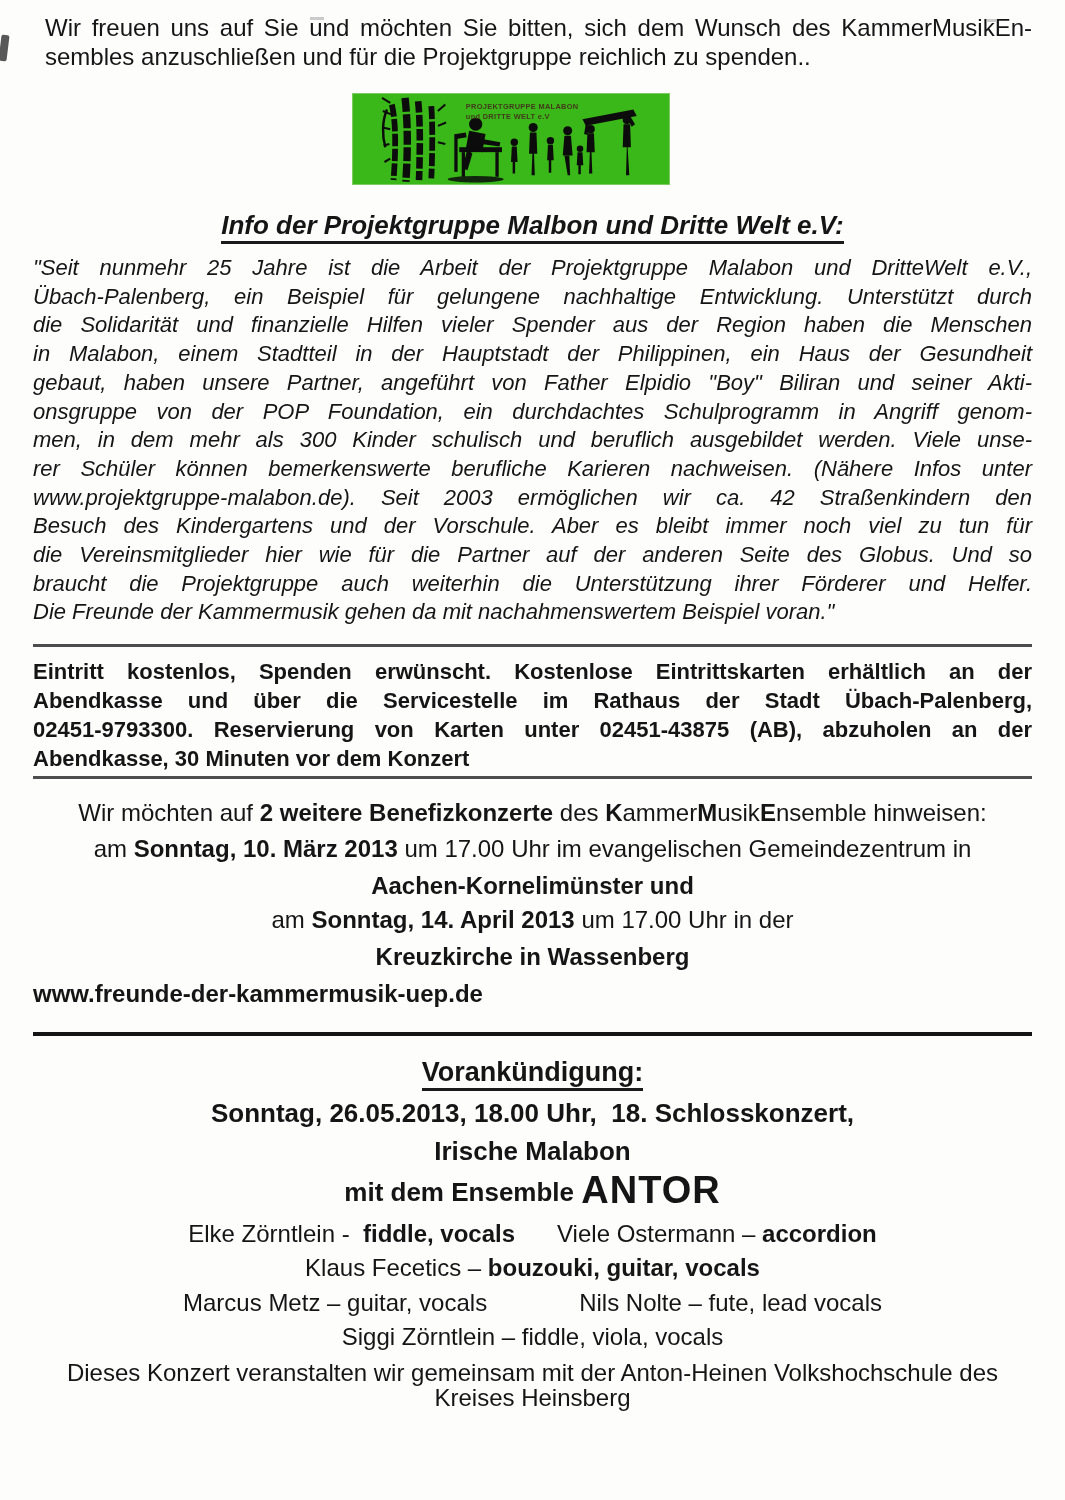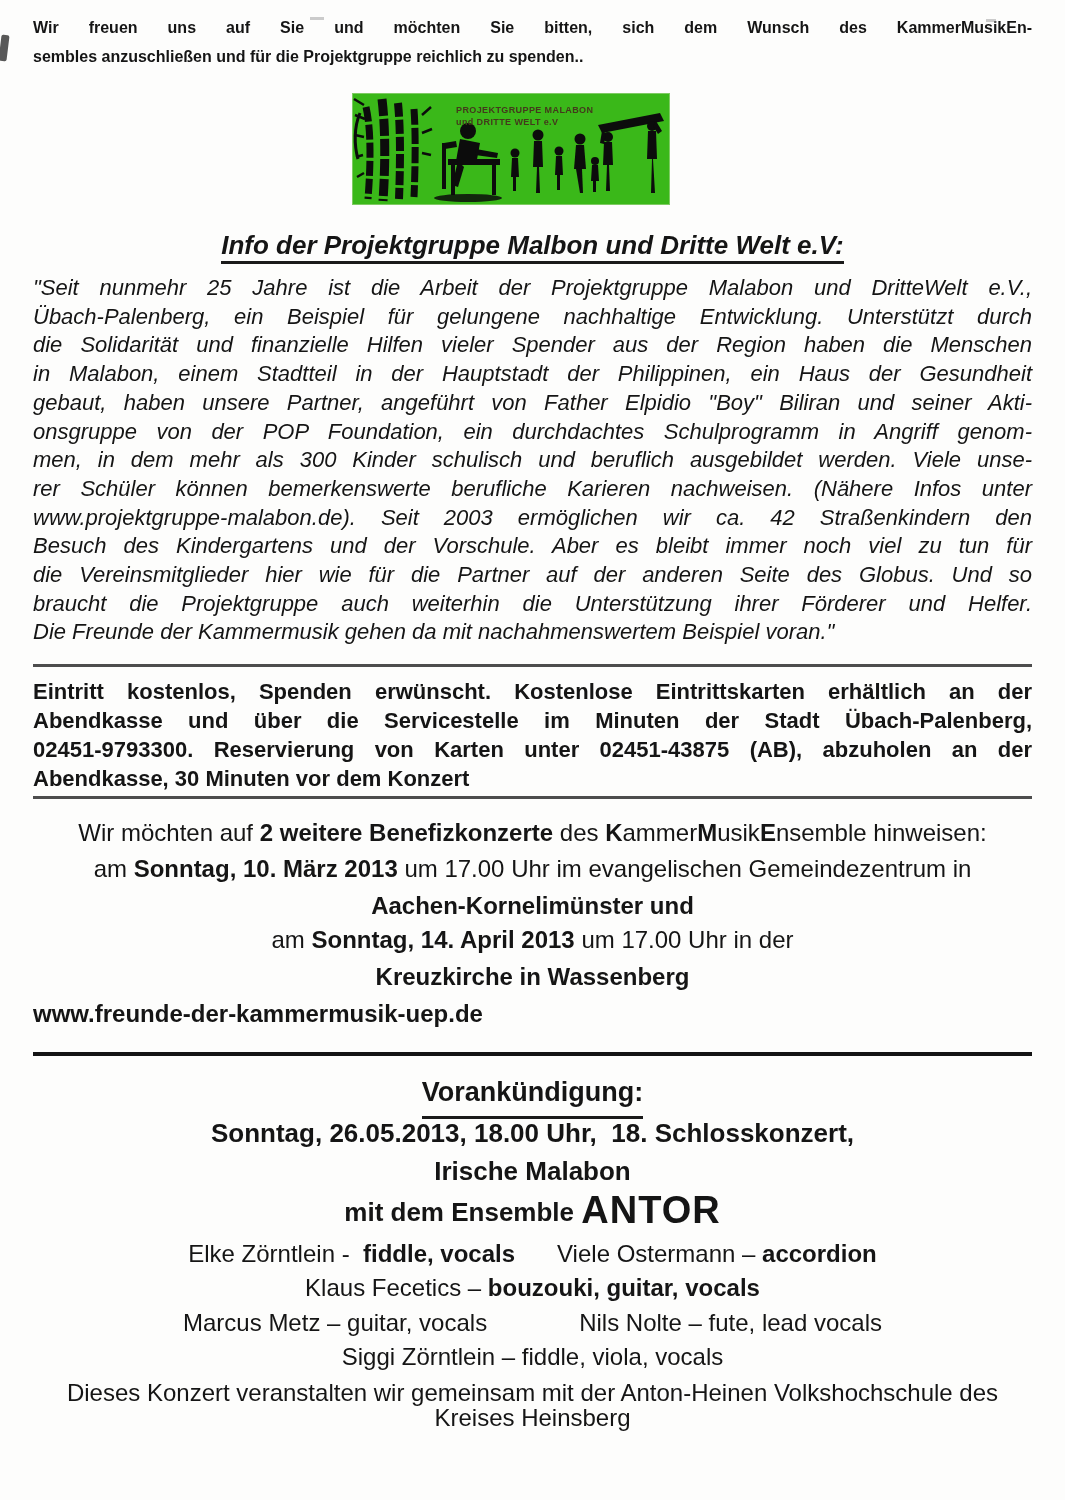--- a/index.html
+++ b/index.html
@@ -15,23 +15,23 @@
 
   
   .smudge { position: absolute; left: 0; top: 22px; width: 8px; height: 26px; background: #2e2e2e; border-radius: 2px; transform: rotate(7deg); opacity: .8; }
   .speck1 { position: absolute; left: 310px; top: 4px; width: 14px; height: 3px; background: #9a9a9a; opacity: .5; }
   .speck2 { position: absolute; left: 986px; top: 6px; width: 10px; height: 3px; background: #9a9a9a; opacity: .5; }
 
   
   .just { text-align: justify; text-align-last: justify; }
   .just.last { text-align-last: left; }
 
-  .intro { margin: 13px 0 0 0; font-size: 16px; line-height: 29px; font-weight: bold; }
-
-  .logo-wrap { margin: 22px 0 0 319px; width: 318px; height: 112px; position: relative; background: #3ab819; box-shadow: 0 0 0 1px #7ecb62 inset; }
+  .intro { margin: 13px 0 0 12px; font-size: 24px; line-height: 29px; }
+
+  .logo-wrap { margin: 22px 0 0 319px; width: 318px; height: 92px; position: relative; background: #3ab819; box-shadow: 0 0 0 1px #7ecb62 inset; }
   .logo-wrap svg { position: absolute; left: 0; top: 0; width: 100%; height: 100%; }
   .logo-text { font-weight: bold; fill: #44391c; font-size: 9px; letter-spacing: .4px; }
 
   .section-title { margin-top: 23px; text-align: center; font-size: 26px; line-height: 34px; font-weight: bold; font-style: italic; }
   .section-title .u { border-bottom: 3px solid #1a1a1a; padding-bottom: 1px; }
 
   .info-quote { margin-top: 12px; font-style: italic; font-size: 22px; line-height: 28.7px; }
 
   .sep { border: 0; height: 3px; background: #4d4d4d; margin: 0; }
   .sep1 { margin-top: 17px; }
@@ -43,21 +43,21 @@
   .mid-line { font-size: 24px; line-height: 26px; text-align: center; }
   .hinweis { margin-top: 21px; }
   .date1 { margin-top: 10px; }
   .place  { margin-top: 11px; text-align: center; font-weight: bold; }
   .date2 { margin-top: 8px; }
   .place2 { margin-top: 11px; }
   .org-row { margin-top: 11px; display: flex; justify-content: space-between; align-items: baseline; padding-right: 45px; font-size: 24px; line-height: 26px; }
   .org-url { font-weight: bold; }
 
   .vk-title { margin-top: 19px; text-align: center; font-size: 27px; line-height: 34px; font-weight: bold; }
-  .vk-title .u { border-bottom: 3px solid #1a1a1a; padding-bottom: 9px; }
+  .vk-title .u { border-bottom: 3px solid #1a1a1a; padding-bottom: 1px; }
   .vk-line { text-align: center; font-weight: bold; font-size: 26px; line-height: 30px; white-space: pre-wrap; }
   .vk-l1 { margin-top: 9px; }
   .vk-l2 { margin-top: 8px; }
   .ensemble-line { margin-top: 2px; text-align: center; font-weight: bold; font-size: 26px; line-height: 44px; }
   .ensemble-name { font-size: 38px; letter-spacing: 1px; vertical-align: -2px; }
 
   .member-row { display: flex; justify-content: center; align-items: baseline; font-size: 24px; line-height: 28px; white-space: pre-wrap; }
   .m1 { margin-top: 6px; gap: 42px; }
   .m2 { margin-top: 6px; }
   .m3 { margin-top: 7px; gap: 92px; }
@@ -151,21 +151,21 @@
     <div class="just">Besuch des Kindergartens und der Vorschule. Aber es bleibt immer noch viel zu tun für</div>
     <div class="just">die Vereinsmitglieder hier wie für die Partner auf der anderen Seite des Globus. Und so</div>
     <div class="just">braucht die Projektgruppe auch weiterhin die Unterstützung ihrer Förderer und Helfer.</div>
     <div class="just last">Die Freunde der Kammermusik gehen da mit nachahmenswertem Beispiel voran."</div>
   </div>
 
   <hr class="sep sep1">
 
   <div class="tickets">
     <div class="just">Eintritt kostenlos, Spenden erwünscht. Kostenlose Eintrittskarten erhältlich an der</div>
-    <div class="just">Abendkasse und über die Servicestelle im Minuten der Stadt Übach-Palenberg,</div>
+    <div class="just">Abendkasse und über die Servicestelle im Rathaus der Stadt Übach-Palenberg,</div>
     <div class="just">02451-9793300. Reservierung von Karten unter 02451-43875 (AB), abzuholen an der</div>
     <div class="just last">Abendkasse, 30 Minuten vor dem Konzert</div>
   </div>
 
   <hr class="sep sep2">
 
   <div class="mid-line hinweis"><span>Wir möchten auf </span><b>2 weitere Benefizkonzerte</b><span> des </span><b>K</b><span>ammer</span><b>M</b><span>usik</span><b>E</b><span>nsemble</span><span> hinweisen:</span></div>
 
   <div class="mid-line date1"><span>am </span><b>Sonntag, 10. März 2013</b><span> um 17.00 Uhr im evangelischen Gemeindezentrum in</span></div>
 

